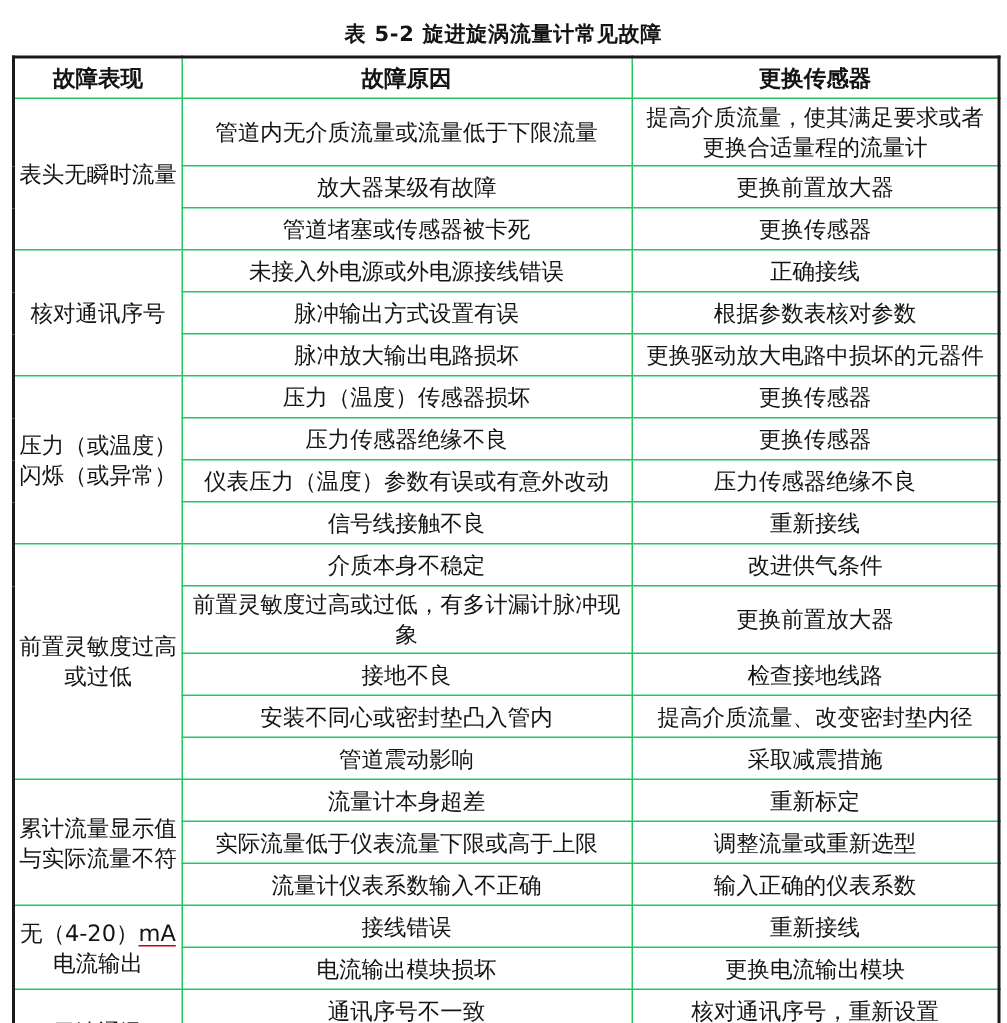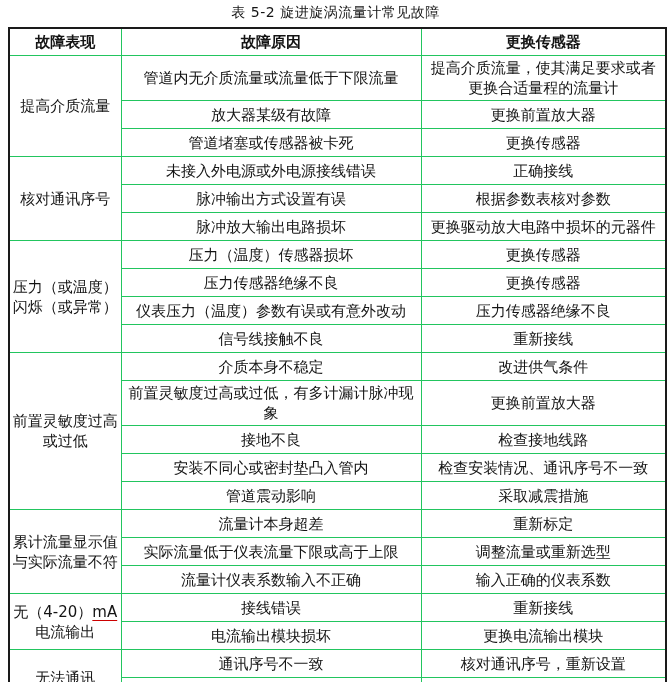--- a/index.html
+++ b/index.html
@@ -2,22 +2,22 @@
 <html><head>
 <meta charset="utf-8">
 <style>
   html,body{margin:0;padding:0;}
   body{
     width:671px;height:682px;background:#ffffff;
     font-family:"DejaVu Sans","Liberation Sans",sans-serif;
     color:#141414;overflow:hidden;
   }
   .doc-title{
-    text-align:center;font-weight:normal;font-size:14px;
-    padding-top:4px;letter-spacing:0.5px;
+    text-align:center;font-weight:bold;font-size:14px;
+    padding-top:14px;letter-spacing:0.5px;
   }
   table.fault-table{
     border-collapse:collapse;table-layout:fixed;
     margin:5px 6px 0 8px;width:657px;
     border:2px solid #1a1a1a;
   }
   .fault-table th,.fault-table td{
     border:1px solid #22c55e;
     text-align:center;vertical-align:middle;
     font-size:15px;line-height:20px;
@@ -47,21 +47,21 @@
   </colgroup>
   <thead>
     <tr>
       <th>故障表现</th>
       <th>故障原因</th>
       <th>更换传感器</th>
     </tr>
   </thead>
   <tbody id="table-body">
       <tr>
-        <td class="symptom" rowspan="3">提高介质流量</td>
+        <td class="symptom" rowspan="3">表头无瞬时流量</td>
         <td>管道内无介质流量或流量低于下限流量</td>
         <td>提高介质流量，使其满足要求或者更换合适量程的流量计</td>
       </tr>
       <tr>
         <td>放大器某级有故障</td>
         <td>更换前置放大器</td>
       </tr>
       <tr>
         <td>管道堵塞或传感器被卡死</td>
         <td>更换传感器</td>
@@ -104,21 +104,21 @@
       <tr>
         <td>前置灵敏度过高或过低，有多计漏计脉冲现象</td>
         <td>更换前置放大器</td>
       </tr>
       <tr>
         <td>接地不良</td>
         <td>检查接地线路</td>
       </tr>
       <tr>
         <td>安装不同心或密封垫凸入管内</td>
-        <td>检查安装情况、通讯序号不一致</td>
+        <td>提高介质流量、改变密封垫内径</td>
       </tr>
       <tr>
         <td>管道震动影响</td>
         <td>采取减震措施</td>
       </tr>
       <tr>
         <td class="symptom" rowspan="3">累计流量显示值与实际流量不符</td>
         <td>流量计本身超差</td>
         <td>重新标定</td>
       </tr>

